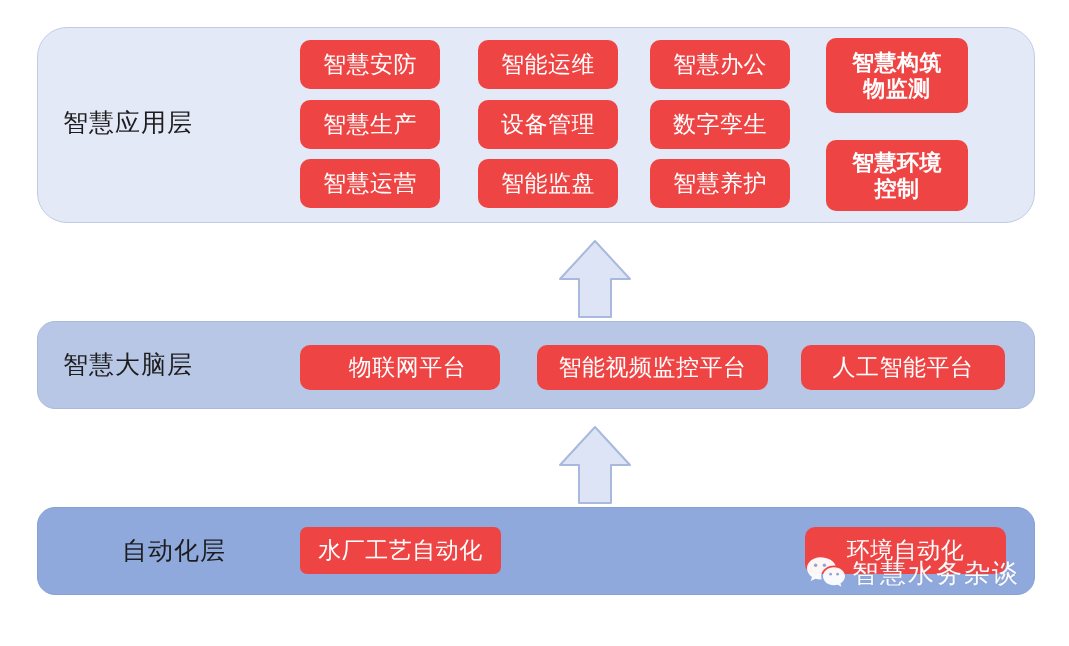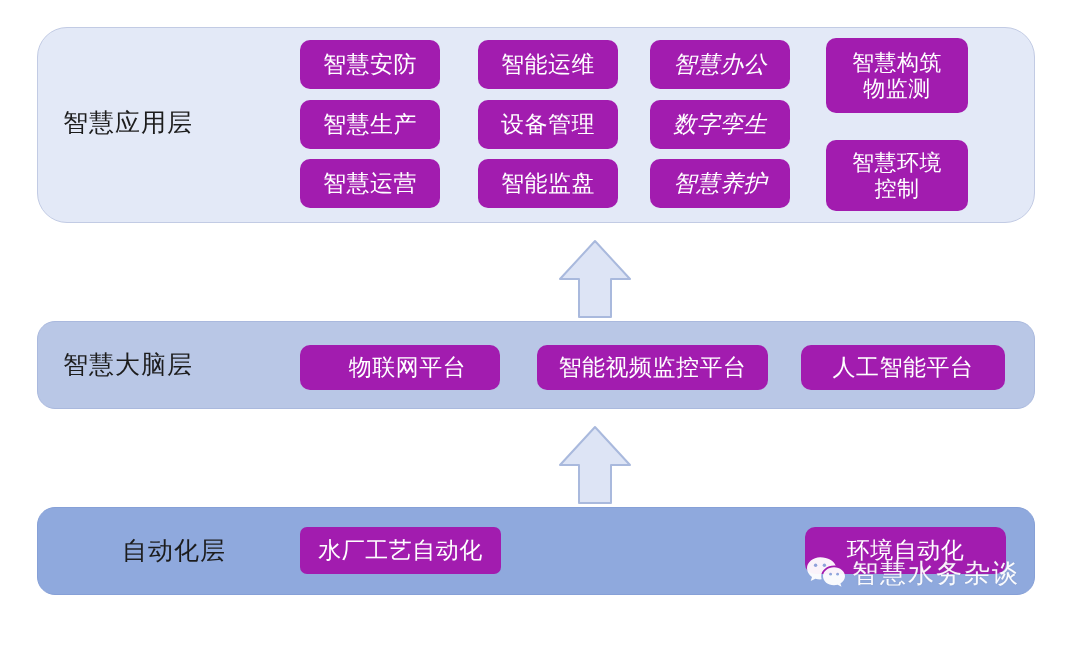--- a/index.html
+++ b/index.html
@@ -65,40 +65,40 @@
     line-height: 1;
   }
   .band-title.app-title  { left: 63px;  top: 110px; }
   .band-title.brain-title{ left: 63px;  top: 352px; }
   .band-title.auto-title { left: 78px;  top: 538px; margin-left: 44px; }
 
   
   .chip {
     position: absolute;
     box-sizing: border-box;
-    background: #a21caf;
+    background: #ef4444;
     border-radius: 10px;
     color: #ffffff;
     font-size: 23px;
     display: flex;
     align-items: center;
     justify-content: center;
     text-align: center;
     line-height: 1.12;
     white-space: pre-line;
     letter-spacing: 0.5px;
     user-select: none;
   }
   .chip.two-line { line-height: 1.18; font-size: 22px; }
 
   
   .app-c1 { left: 300px; width: 140px; }
   .app-c2 { left: 478px; width: 140px; }
-  .app-c3 { left: 650px; width: 140px; font-style: italic; }
-  .app-c4 { left: 826px; width: 142px; }
+  .app-c3 { left: 650px; width: 140px; }
+  .app-c4 { left: 826px; width: 142px; font-weight: bold; }
 
   .app-r1 { top: 40px;  height: 49px; }
   .app-r2 { top: 100px; height: 49px; }
   .app-r3 { top: 159px; height: 49px; }
 
   .app-tall1 { top: 38px;  height: 75px; }
   .app-tall2 { top: 140px; height: 71px; }
 
   
   .brain-chip { top: 345px; height: 45px; }

